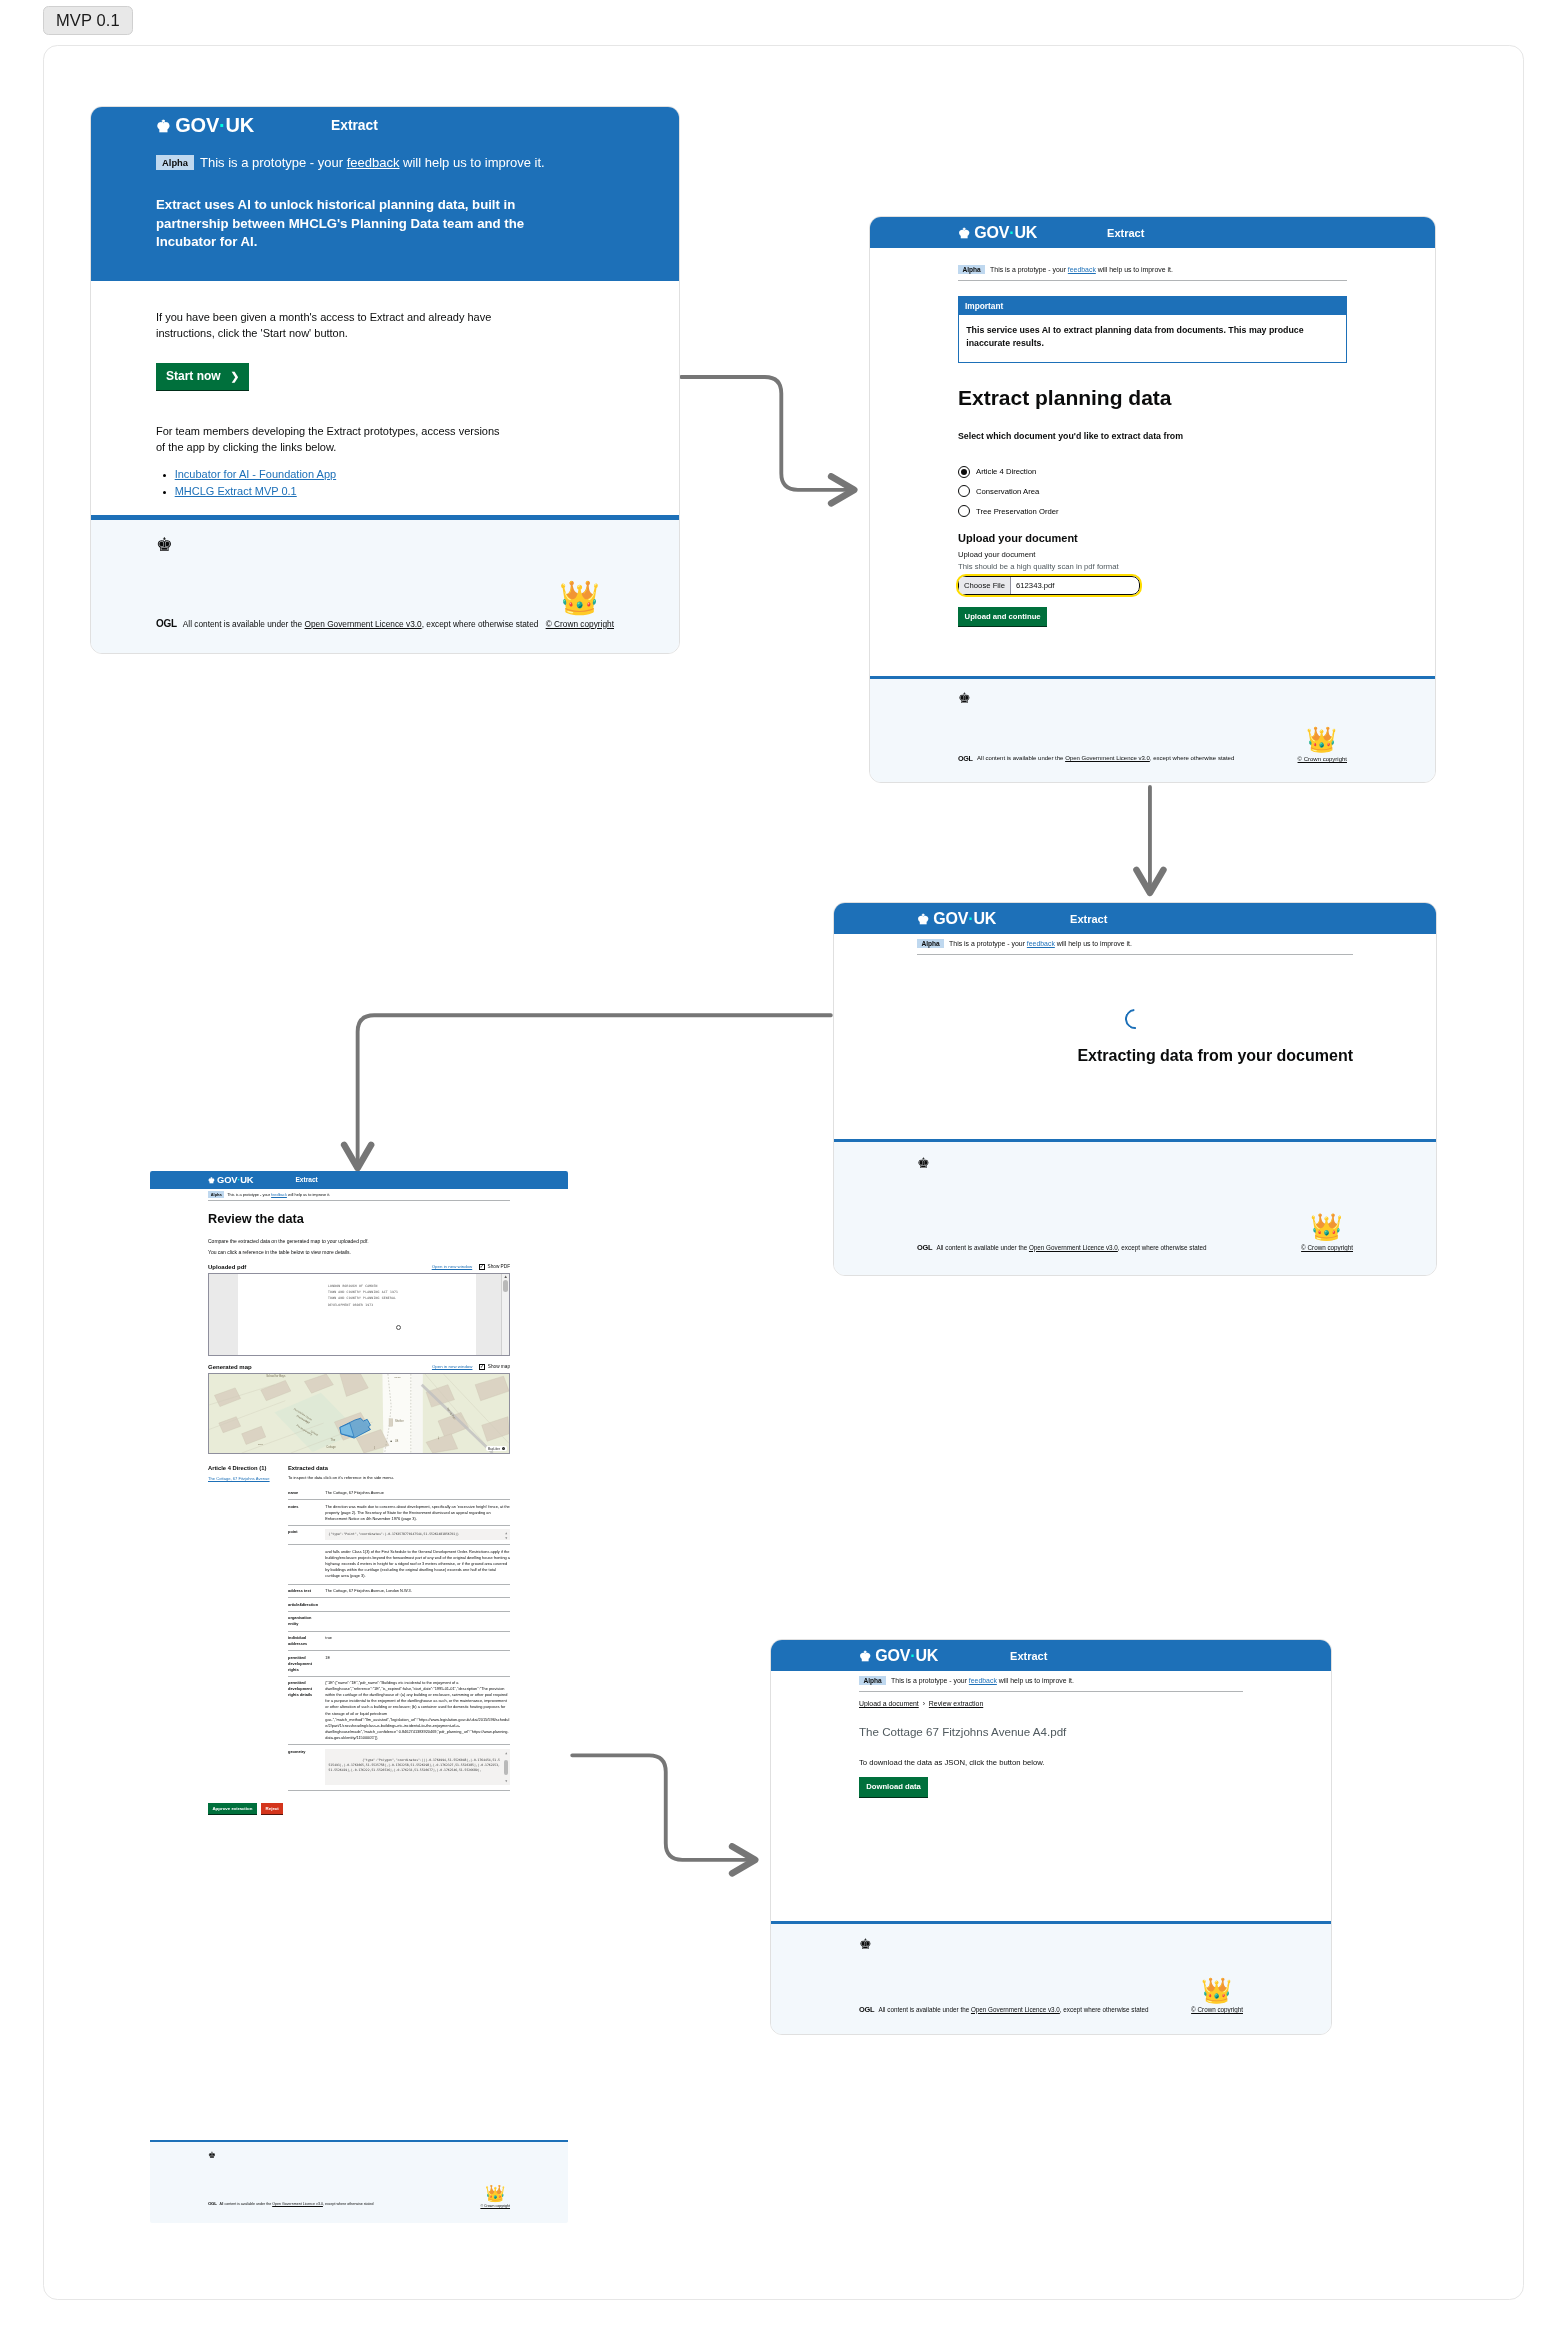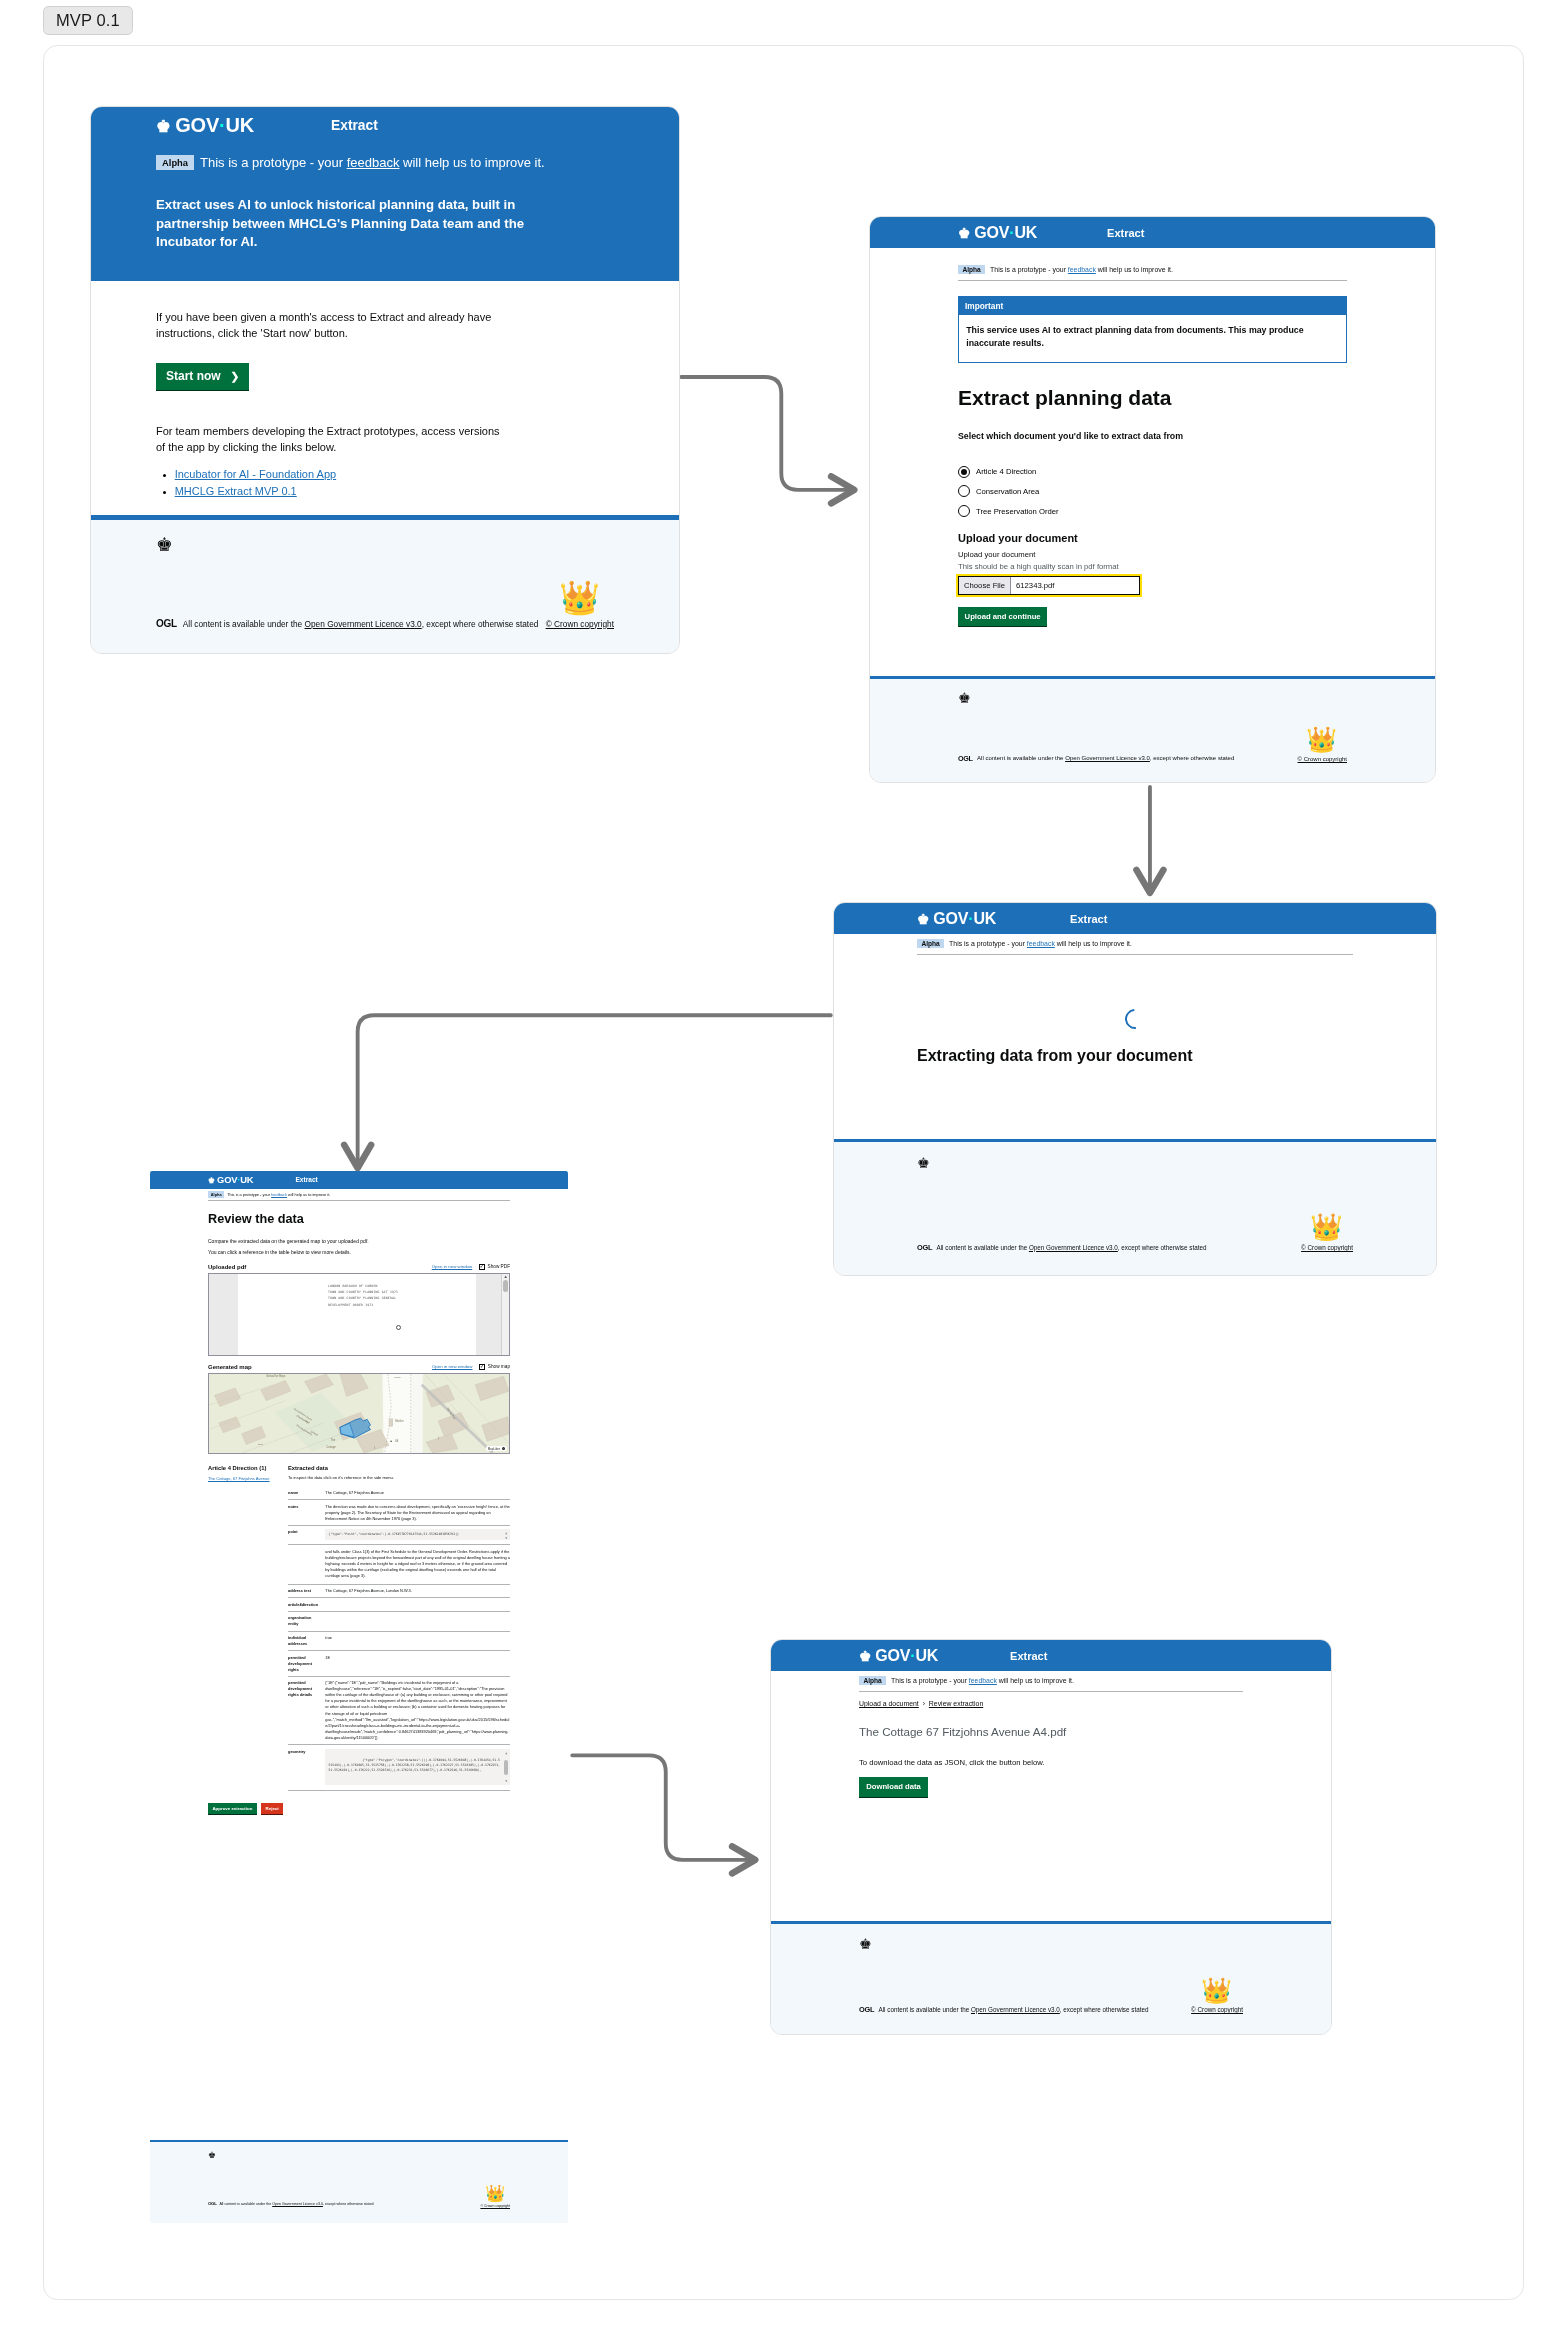--- a/index.html
+++ b/index.html
@@ -213,21 +213,21 @@
         <label class="radio-row">
           <span class="radio" style="width:12px; height:12px; border-width:1.1px;"></span>
           <span style="font-size:7.7px; margin-left:6px;">Tree Preservation Order</span>
         </label>
       </div>
 
       <div class="h-m" style="font-size:11px; margin-top:15.4px;">Upload your document</div>
       <div class="body-t" style="font-size:7.7px; margin-top:6px;">Upload your document</div>
       <div class="hint" style="font-size:7.7px; margin-top:2.2px;">This should be a high quality scan in pdf format</div>
 
-      <div class="fileinput" style="margin-top:5.5px; width:182px; height:18.7px; outline-width:2.2px;">
+      <div class="fileinput" style="margin-top:5.5px; width:182px; height:18.7px; outline-width:2.2px;border-radius:8px;">
         <span class="choosefile" style="font-size:7.7px; padding:3.3px 5px; height:100%; display:flex; align-items:center;">Choose File</span>
         <span style="font-size:7.7px; padding-left:5px; color:#0b0c0c;">612343.pdf</span>
       </div>
 
       <button class="btn-green" style="font-size:7.7px; padding:5px 6.6px 5.5px 6.6px; margin-top:12px; border:none; border-bottom:1.7px solid #002d18; cursor:pointer; font-family:'Liberation Sans',sans-serif;">Upload and continue</button>
     </div>
 
     <div class="footer" style="position:absolute; left:0; right:0; bottom:0; height:106px; border-top-width:3.9px; padding:0 88px;">
       <div style="font-size:14.3px; color:#0b0c0c; margin-top:11px;">♚</div>
       <div class="footer-row" style="position:absolute; left:88px; right:88px; bottom:18.7px;">
@@ -252,21 +252,21 @@
       </div>
       <div class="service-name" style="font-size:11px; margin-left:74px;">Extract</div>
     </div>
 
     <div style="padding:0 83px;">
       <div class="phasebar" style="padding:5px 0 5.5px 0;">
         <span class="alpha-badge" style="font-size:6.6px; padding:1.1px 4.4px; margin-right:5px;">Alpha</span>
         <span class="phase-text" style="font-size:6.9px;"><span>This is a prototype - your </span><a class="lnk">feedback</a><span> will help us to improve it.</span></span>
       </div>
 
-      <div style="text-align:left; margin-top:54px;">
+      <div style="text-align:right; margin-top:54px;">
         <div class="spinner" style="width:20px; height:20px; border-width:2.2px; margin:0 auto; transform:rotate(40deg);"></div>
         <div class="h-l" style="font-size:16px; margin-top:18.7px;">Extracting data from your document</div>
       </div>
     </div>
 
     <div class="footer" style="position:absolute; left:0; right:0; bottom:0; height:136px; border-top-width:3.9px; padding:0 83px;">
       <div style="font-size:14.3px; color:#0b0c0c; margin-top:12.7px;">♚</div>
       <div class="footer-row" style="position:absolute; left:83px; right:83px; bottom:23px;">
         <div style="display:flex; align-items:center; font-size:6.3px; color:#0b0c0c;">
           <span class="ogl" style="font-size:7.4px; margin-right:4.4px;">OGL</span>

